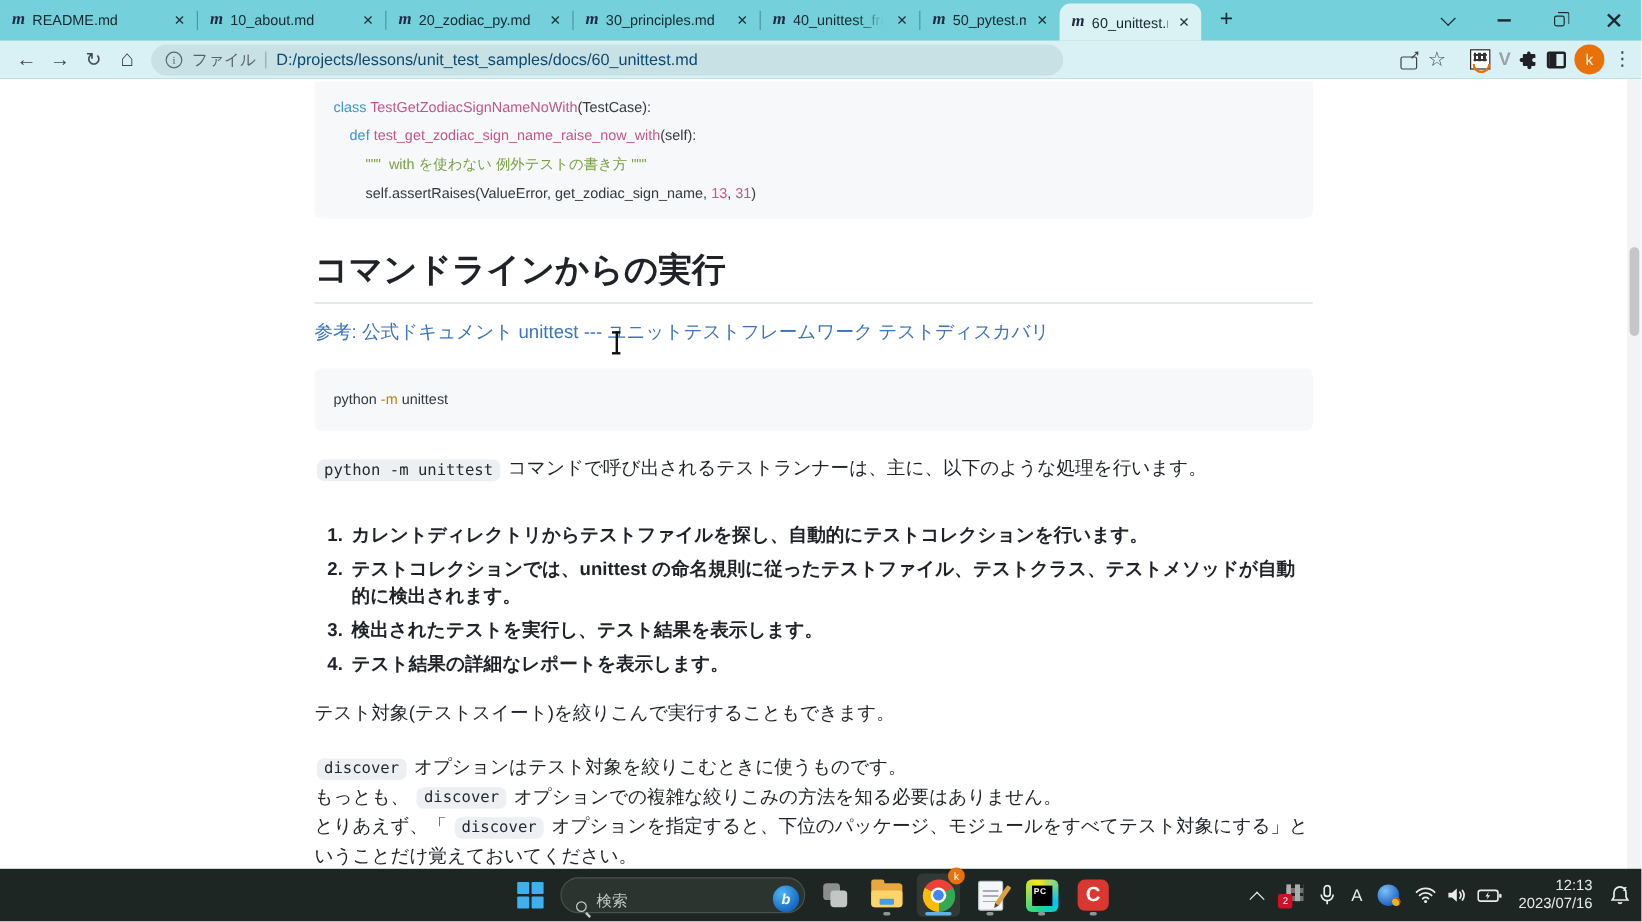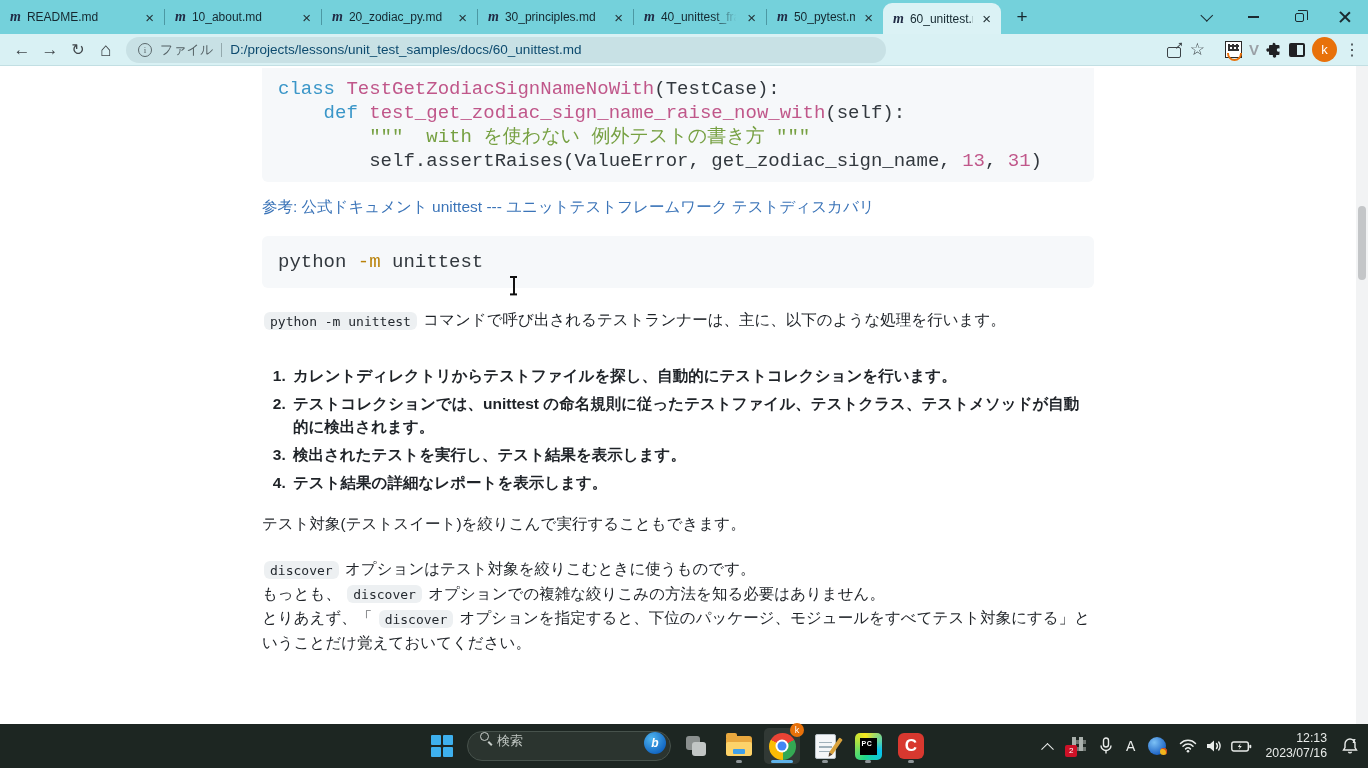--- a/index.html
+++ b/index.html
@@ -51,21 +51,21 @@
   .side-panel::before { content:""; position:absolute; left:0; top:0; bottom:0; width:6px; background:#202124; }
   .avatar { width:25px; height:25px; border-radius:50%; background:#e8710a; color:#fff; font-size:13px; display:flex; align-items:center; justify-content:center; }
   .kebab { font-size:16px; color:#3c4347; letter-spacing:0; line-height:1; }
 
   
   .page { position:absolute; top:66px; left:0; width:1356px; height:658px; background:#fff; overflow:hidden; }
   .scrollbar { position:absolute; top:66px; right:0; width:12px; height:658px; background:#f2f3f4; }
   .scroll-thumb { position:absolute; left:2px; top:140px; width:8px; height:74px; background:#c4c6c8; border-radius:5px; }
   .md { position:absolute; left:262px; top:0; width:832px; color:#1f2328; font-size:15.5px; }
 
-  .codeblock { background:#f6f8fa; font-family:Liberation Mono, monospace; font-size:19px; color:#32383e; white-space:pre; }
+  .codeblock { background:#f6f8fa; font-family:Liberation Sans, sans-serif; font-size:12px; color:#32383e; white-space:pre; }
   #code1 { margin-top:2px; padding:9px 16px; line-height:24px; border-radius:0 0 6px 6px; }
   #code2 { margin-top:18px; padding:16px; line-height:20px; border-radius:6px; }
   .tk-p { color:#32383e; } .tk-k { color:#3a96c8; } .tk-t { color:#c0578a; }
   .tk-s { color:#76a042; } .tk-n { color:#c0578a; } .tk-o { color:#b9820a; }
 
   h1.md-h { margin-top:24px; font-size:28px; font-weight:700; color:#1f2328; padding-bottom:8px; border-bottom:1px solid #d1d9e0; }
   .ref { margin-top:14px; line-height:22px; }
   .mdlink { color:#3b74b8; }
   .para1 { margin-top:4px; line-height:22px; }
   .para2 { margin-top:20px; line-height:23px; }
@@ -84,21 +84,21 @@
   .taskbar { position:absolute; bottom:0; left:0; width:1368px; height:44px; background:#1d2622; }
   .tb-left { position:absolute; left:424px; top:0; height:44px; display:flex; align-items:center; gap:7px; }
   .tile { width:36px; height:36px; display:flex; align-items:center; justify-content:center; position:relative; border-radius:5px; }
   .tile .rundot { position:absolute; bottom:1px; left:50%; transform:translateX(-50%); width:6px; height:3px; border-radius:2px; background:#8d9598; }
   .tile.chrome-tile { background:rgba(255,255,255,.09); }
   .tile.chrome-tile .rundot { width:22px; background:#5fb2e8; }
 
   .win-logo { width:22px; height:22px; display:grid; grid-template-columns:10px 10px; grid-template-rows:10px 10px; gap:2px; }
   .win-logo span { background:#3eb0ee; border-radius:1px; }
 
-  .search-pill { width:204px; height:30px; border-radius:16px; background:#2b342f; border:1px solid #47524c; display:flex; align-items:flex-start; padding:0 4px 0 12px; gap:8px; }
+  .search-pill { width:204px; height:30px; border-radius:16px; background:#2b342f; border:1px solid #47524c; display:flex; align-items:flex-end; padding:0 4px 0 12px; gap:8px; }
   .mag { width:9px; height:9px; border:1.6px solid #c7cdc9; border-radius:50%; position:relative; flex:0 0 auto; }
   .mag::after { content:""; position:absolute; left:8px; top:8px; width:5px; height:1.6px; background:#c7cdc9; transform:rotate(45deg); transform-origin:0 0; }
   .search-text { font-size:13px; color:#c3c9c5; flex:1; }
   .bing { width:22px; height:22px; border-radius:50%; background:radial-gradient(circle at 35% 30%, #4fb5ef, #1266c2 75%); color:#fff; font-size:12px; font-style:italic; font-weight:700; display:flex; align-items:center; justify-content:center; }
 
   .taskview { position:relative; width:20px; height:20px; }
   .taskview .b1 { position:absolute; left:0; top:0; width:14px; height:14px; background:#8b908f; border-radius:3px; }
   .taskview .b2 { position:absolute; right:0; bottom:0; width:14px; height:14px; background:#c2c6c5; border-radius:3px; }
 
   .folder { position:relative; width:26px; height:20px; }
@@ -224,20 +224,21 @@
     </svg>
     <span class="side-panel"></span>
     <span class="avatar">k</span>
     <span class="kebab">⋮</span>
   </div>
 </div>
 
 <div class="page">
   <div class="md">
     <div id="code1" class="codeblock"><div class="cline"><span class="tk-k">class</span><span class="tk-p"> </span><span class="tk-t">TestGetZodiacSignNameNoWith</span><span class="tk-p">(TestCase):</span></div><div class="cline"><span class="tk-p">    </span><span class="tk-k">def</span><span class="tk-p"> </span><span class="tk-t">test_get_zodiac_sign_name_raise_now_with</span><span class="tk-p">(self):</span></div><div class="cline"><span class="tk-p">        </span><span class="tk-s">"""  with を使わない 例外テストの書き方 """</span></div><div class="cline"><span class="tk-p">        self.assertRaises(ValueError, get_zodiac_sign_name, </span><span class="tk-n">13</span><span class="tk-p">, </span><span class="tk-n">31</span><span class="tk-p">)</span></div></div>
+    <h1 class="md-h">コマンドラインからの実行</h1>
     <div class="ref"><span class="mdlink">参考: 公式ドキュメント unittest --- ユニットテストフレームワーク テストディスカバリ</span></div>
     <div id="code2" class="codeblock"><div class="cline"><span class="tk-p">python </span><span class="tk-o">-m</span><span class="tk-p"> unittest</span></div></div>
     <div class="para2"><span class="icode">python -m unittest</span><span> コマンドで呼び出されるテストランナーは、主に、以下のような処理を行います。</span></div>
     <ol class="md-ol">
       <li>カレントディレクトリからテストファイルを探し、自動的にテストコレクションを行います。</li>
       <li>テストコレクションでは、unittest の命名規則に従ったテストファイル、テストクラス、テストメソッドが自動的に検出されます。</li>
       <li>検出されたテストを実行し、テスト結果を表示します。</li>
       <li>テスト結果の詳細なレポートを表示します。</li>
     </ol>
     <div class="para3">テスト対象(テストスイート)を絞りこんで実行することもできます。</div>

